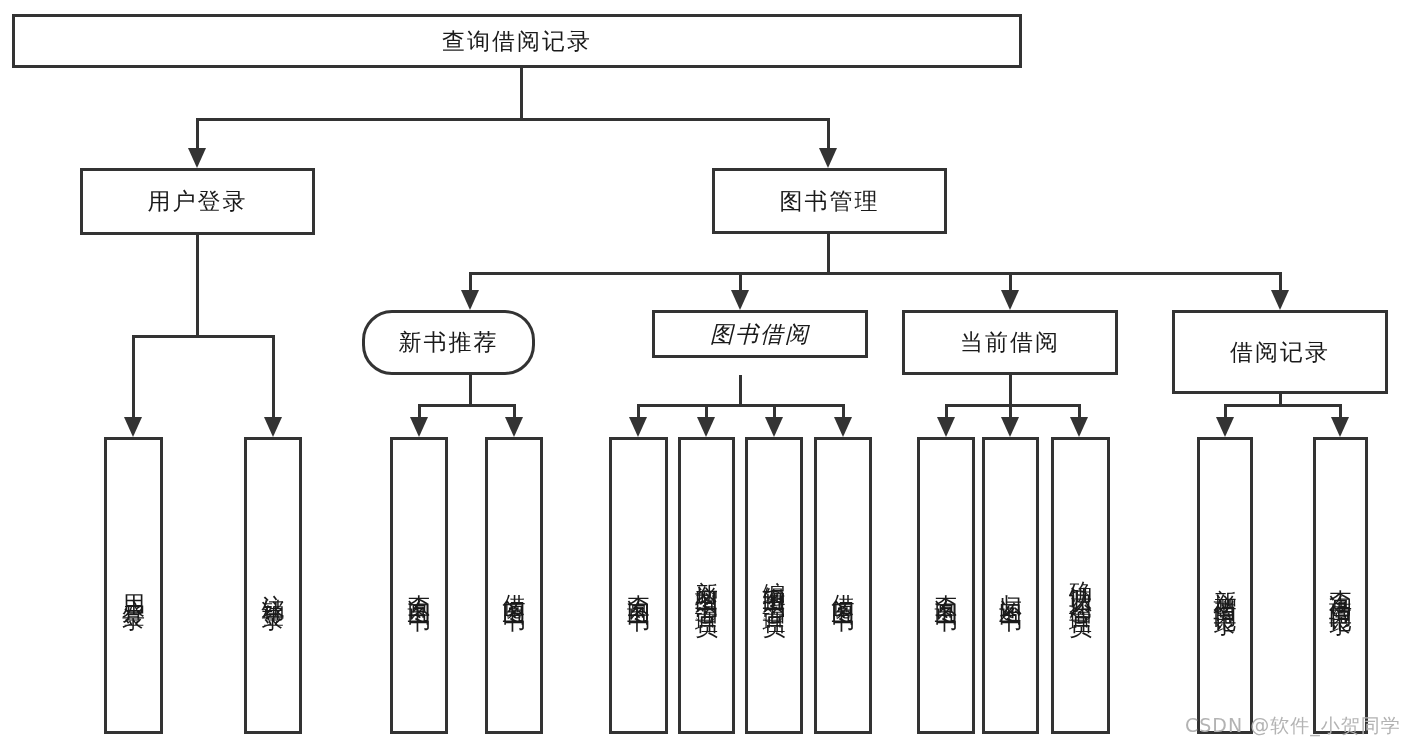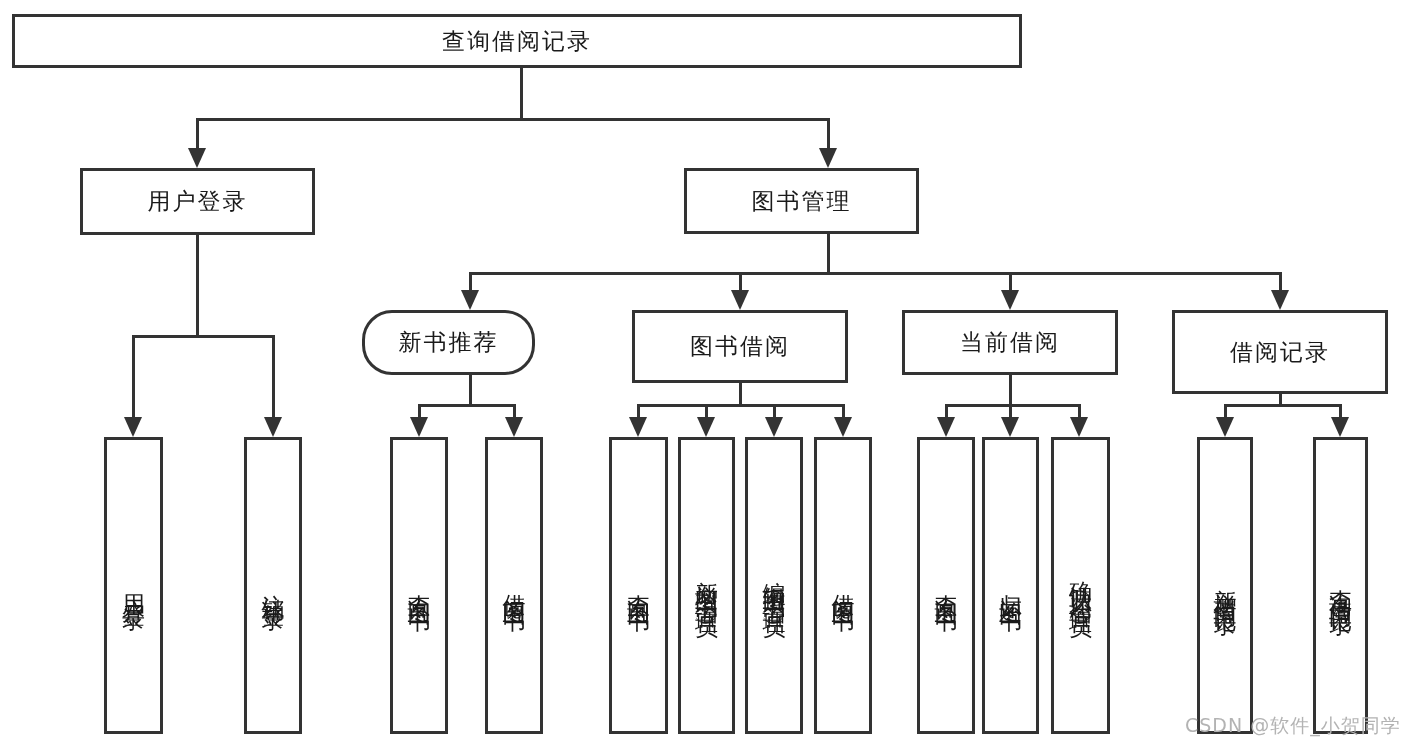--- a/index.html
+++ b/index.html
@@ -81,29 +81,29 @@
 <div id="stage">
 
   <div class="nb" style="left:12px; top:14px; width:1010px; height:54px;">
     <span>查询借阅记录</span>
   </div>
 
   <div class="nb" style="left:80px; top:168px; width:235px; height:67px;">
     <span>用户登录</span>
   </div>
 
-  <div class="nb" style="left:684px; top:168px; width:235px; height:66px;">
+  <div class="nb" style="left:712px; top:168px; width:235px; height:66px;">
     <span>图书管理</span>
   </div>
 
   <div class="nb" style="left:362px; top:310px; width:173px; height:65px;border-radius:30px;">
     <span>新书推荐</span>
   </div>
 
-  <div class="nb" style="left:632px; top:310px; width:216px; height:73px;">
+  <div class="nb" style="left:652px; top:310px; width:216px; height:48px;font-style:italic;">
     <span>图书借阅</span>
   </div>
 
   <div class="nb" style="left:902px; top:310px; width:216px; height:65px;">
     <span>当前借阅</span>
   </div>
 
   <div class="nb" style="left:1172px; top:310px; width:216px; height:84px;">
     <span>借阅记录</span>
   </div>

